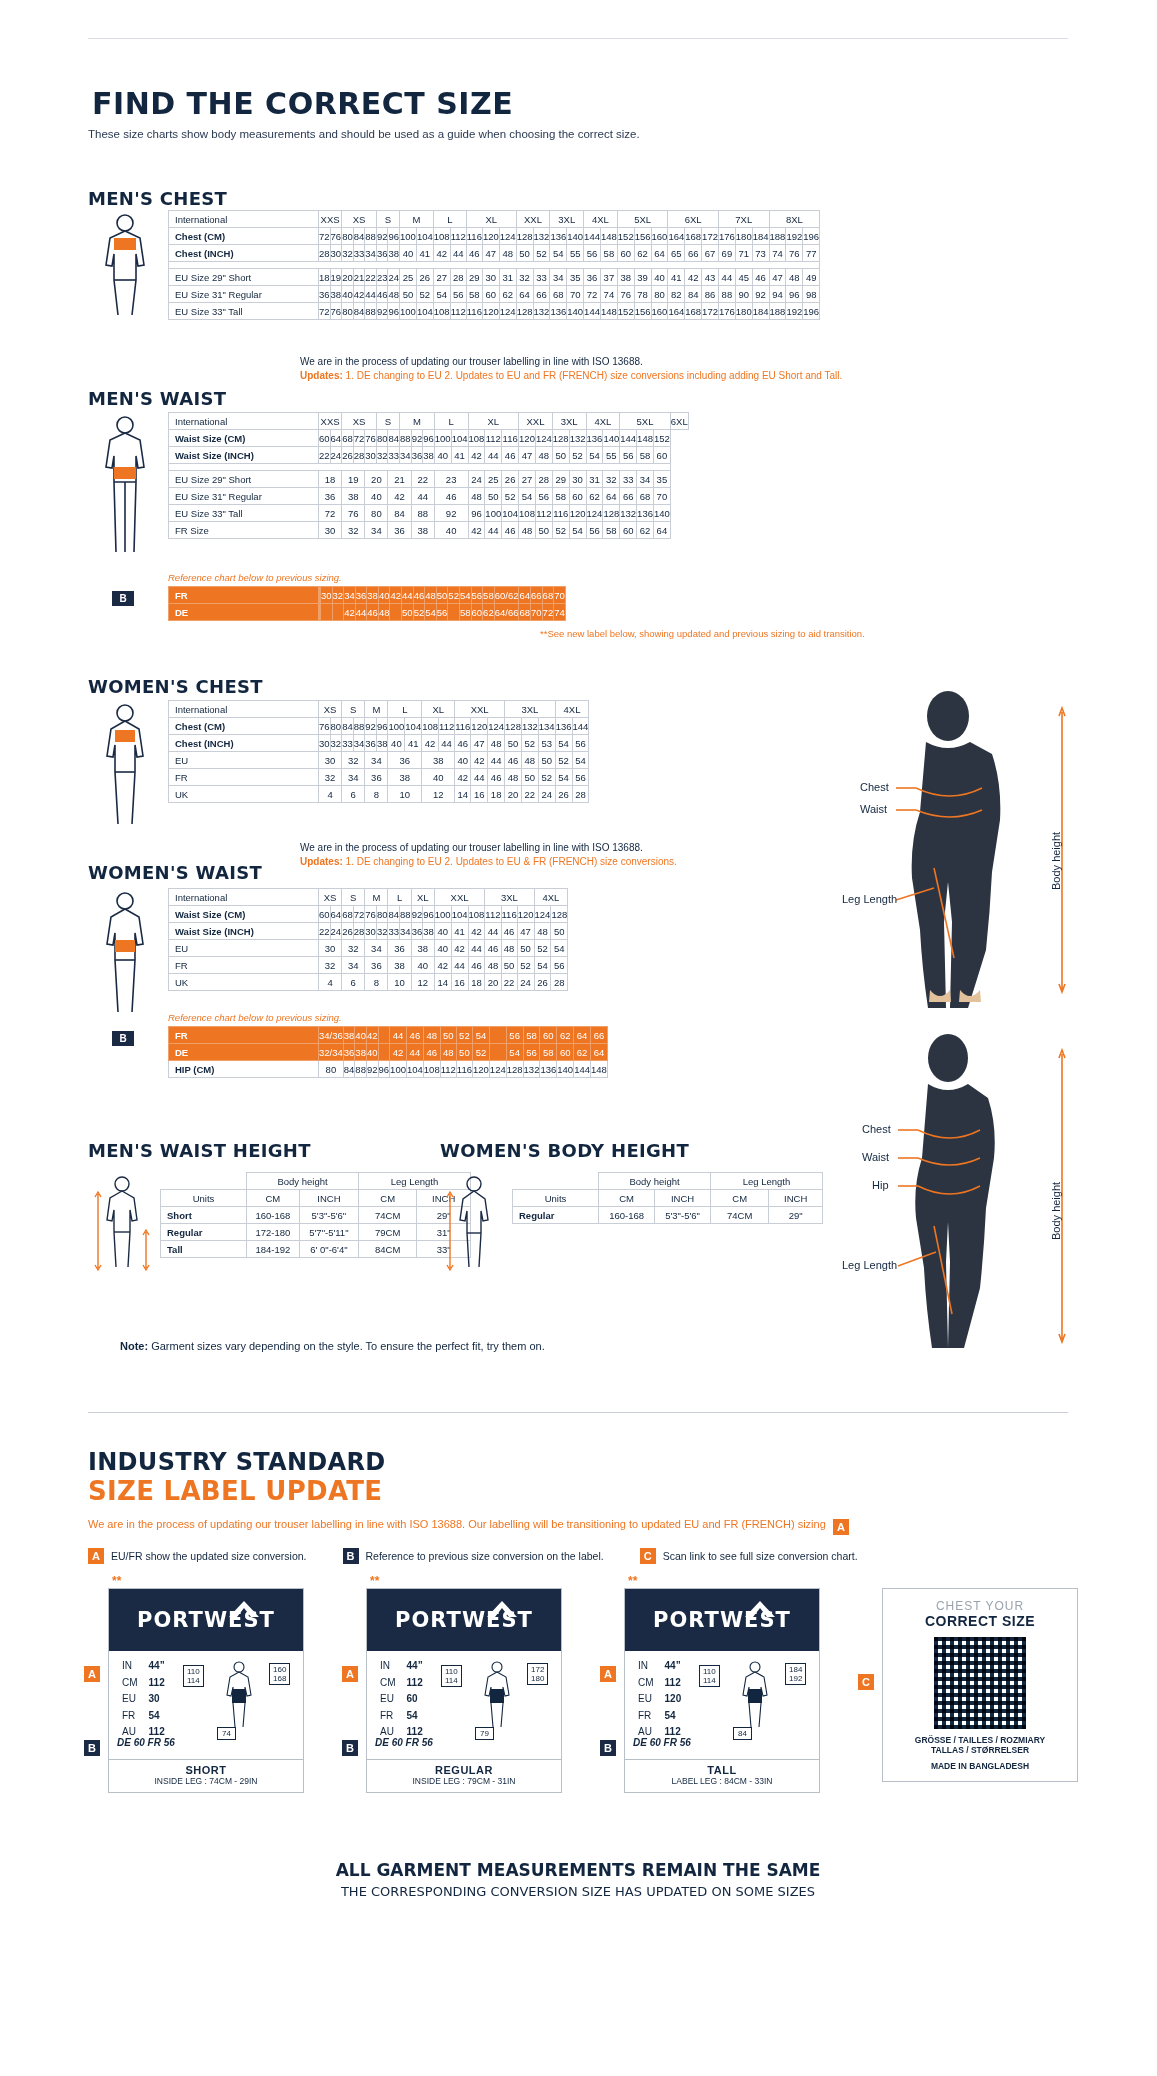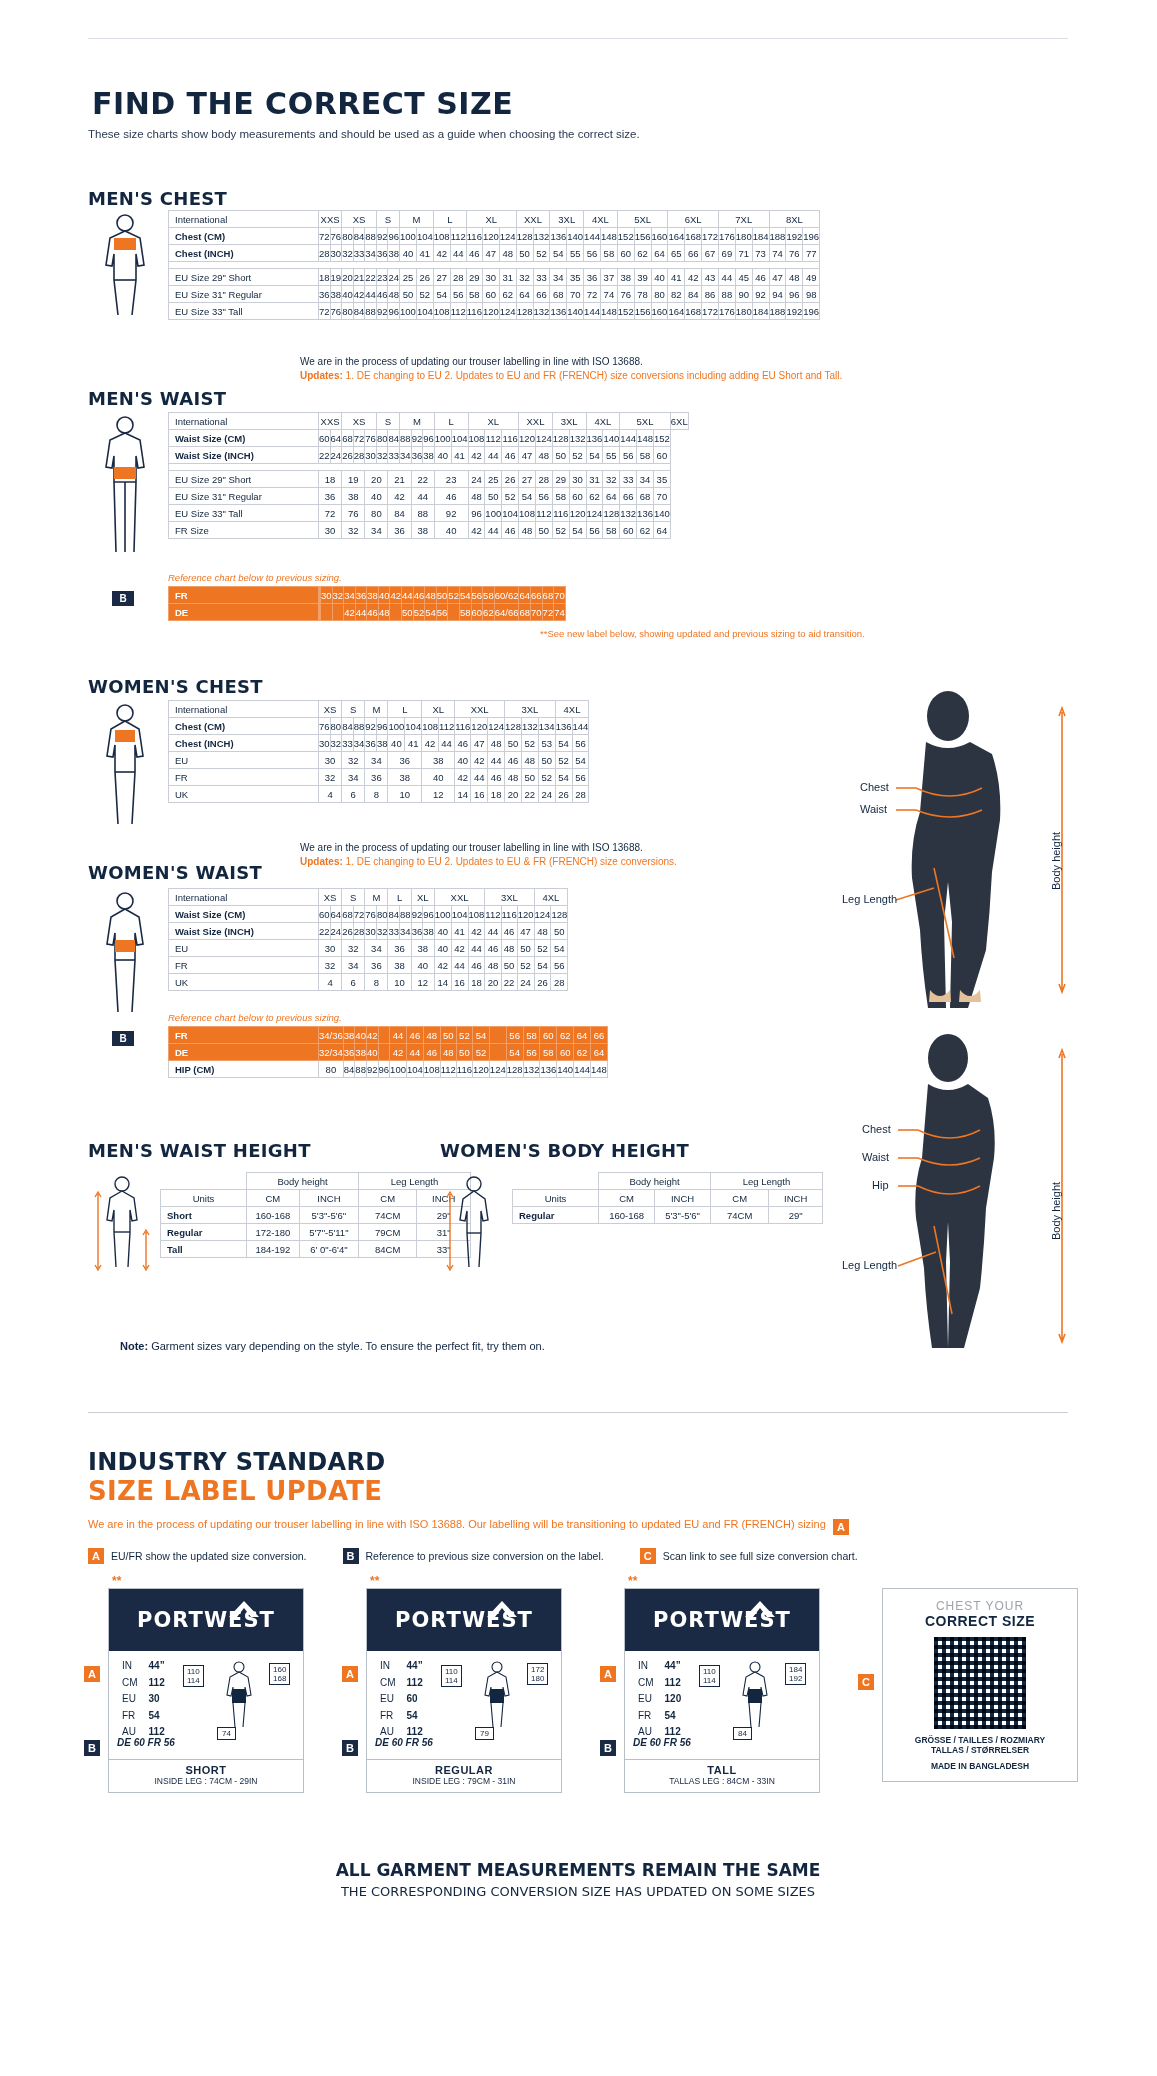--- a/index.html
+++ b/index.html
@@ -1203,21 +1203,21 @@
           </svg>
           <div style="position:absolute;left:160px;top:12px;border:1px solid #12263f;font-size:8px;line-height:9px;padding:1px 3px;text-align:center;">
             <div>184</div>
             <div>192</div>
           </div>
           <div style="position:absolute;left:108px;top:76px;border:1px solid #12263f;font-size:8px;line-height:9px;padding:1px 4px;">84</div>
           <div style="position:absolute;left:8px;top:86px;font-size:10px;font-style:italic;font-weight:bold;">DE 60 FR 56</div>
         </div>
         <div class="label-foot">
           <div class="big">TALL</div>
-          <div class="small">TALLAS LEG : 84CM - 33IN</div>
+          <div class="small">LABEL LEG : 84CM - 33IN</div>
         </div>
       </div>
       <span class="abadge" style="position:absolute;left:-24px;top:78px;">A</span>
       <span class="abadge" style="position:absolute;left:-24px;top:152px;background:#1b2a44;">B</span>
     </div>
 
     <div style="position:relative;">
       <div class="qrbox">
         <div style="font-size:12px;color:#9aa3ad;letter-spacing:1px;">CHEST YOUR</div>
         <div style="font-size:14px;font-weight:bold;color:#12263f;letter-spacing:0.5px;">CORRECT SIZE</div>

